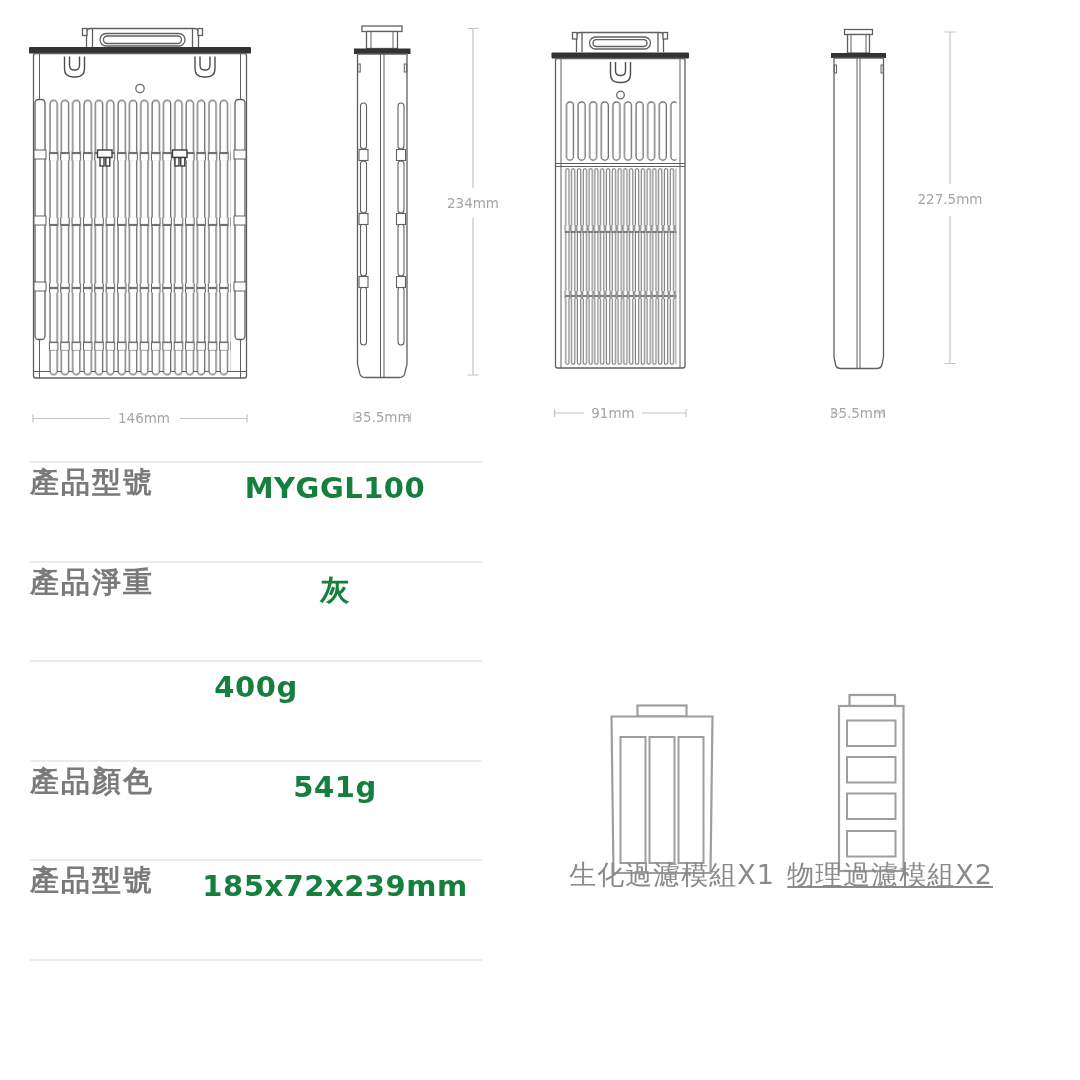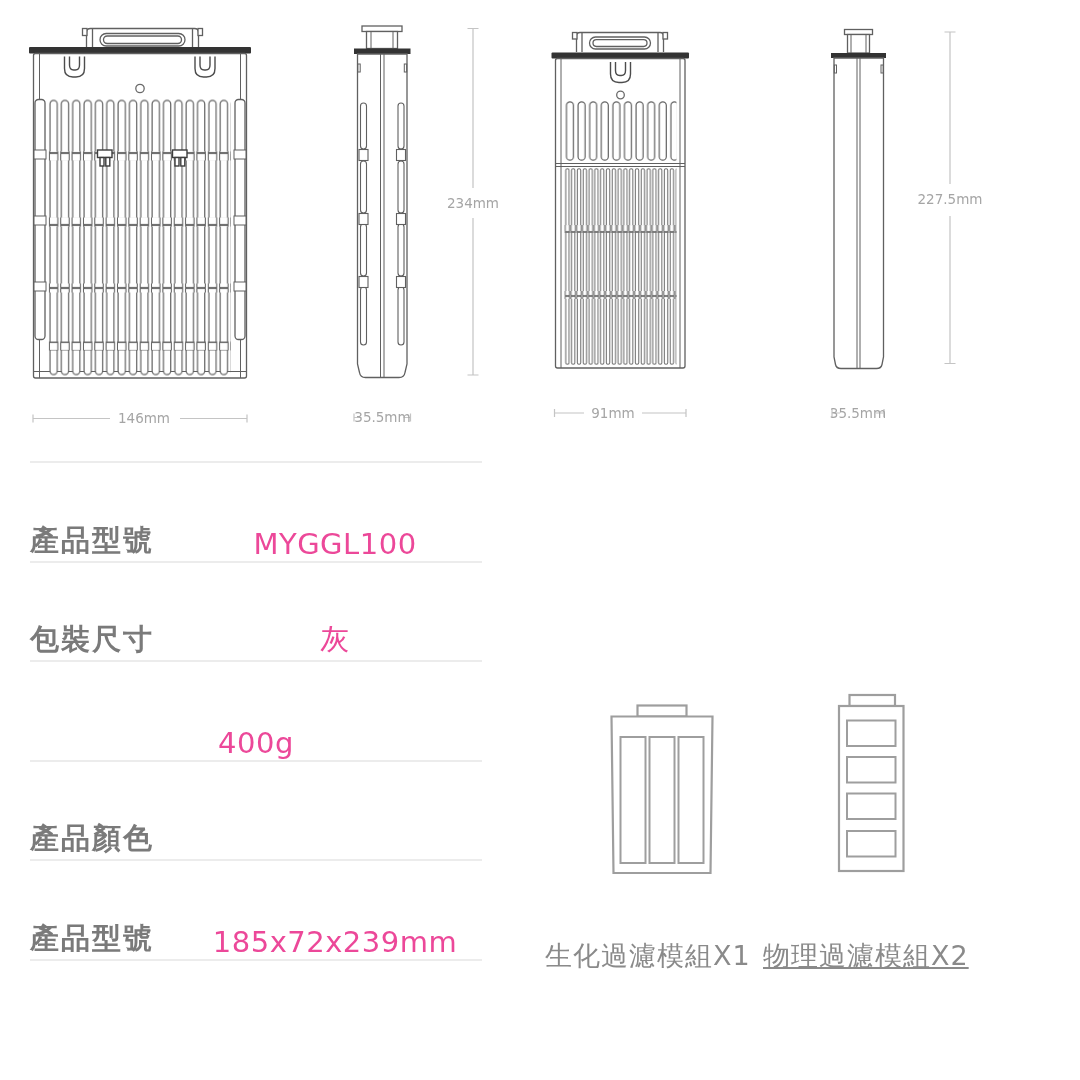--- a/index.html
+++ b/index.html
@@ -8,30 +8,30 @@
     font-family:"DejaVu Sans","Liberation Sans",sans-serif;
   }
   svg.linework{position:absolute;left:0;top:0;width:1080px;height:1080px;}
   .dim-text{fill:#a5a5a5;font-size:13.5px;font-family:"DejaVu Sans","Liberation Sans",sans-serif;}
   .spec-table{
     position:absolute;left:30px;top:461px;width:452px;
     border-top:2px solid #ececec;
   }
   .spec-row{
     height:97.5px;border-bottom:2px solid #ececec;
-    display:flex;align-items:flex-end;
+    display:flex;align-items:flex-start;
   }
   .spec-label{
     width:158px;font-size:29px;font-weight:bold;color:#7a7a7a;letter-spacing:2px;
   }
   .spec-value{
-    flex:1;text-align:center;font-size:29px;font-weight:normal;color:#ec4899;letter-spacing:0.5px;
+    flex:1;text-align:center;font-size:29px;font-weight:bold;color:#15803d;letter-spacing:0.5px;margin-top:8px;
   }
   .module-caption{
-    position:absolute;top:938px;width:230px;text-align:left;
+    position:absolute;top:857px;width:230px;text-align:right;
     font-size:27px;color:#8a8a8a;letter-spacing:1px;
   }
   .caption-1{left:545px;}
   .caption-2{left:763px;text-decoration:underline;}
 </style>
 </head>
 <body>
 
 <div class="canvas">
 
@@ -206,28 +206,29 @@
       <rect x="847" y="831" width="48.5" height="25.5" stroke-width="2"></rect>
     </g>
   </svg>
 
   <div class="spec-table">
     <div class="spec-row">
       <span class="spec-label">產品型號</span>
       <span class="spec-value">MYGGL100</span>
     </div>
     <div class="spec-row">
-      <span class="spec-label">包裝尺寸</span>
+      <span class="spec-label">產品淨重</span>
       <span class="spec-value">灰</span>
     </div>
     <div class="spec-row">
       <span class="spec-value">400g</span>
     </div>
     <div class="spec-row">
       <span class="spec-label">產品顏色</span>
+      <span class="spec-value">541g</span>
     </div>
     <div class="spec-row">
       <span class="spec-label">產品型號</span>
       <span class="spec-value">185x72x239mm</span>
     </div>
   </div>
 
   <div class="module-caption caption-1">生化過濾模組X1</div>
   <div class="module-caption caption-2">物理過濾模組X2</div>
 

